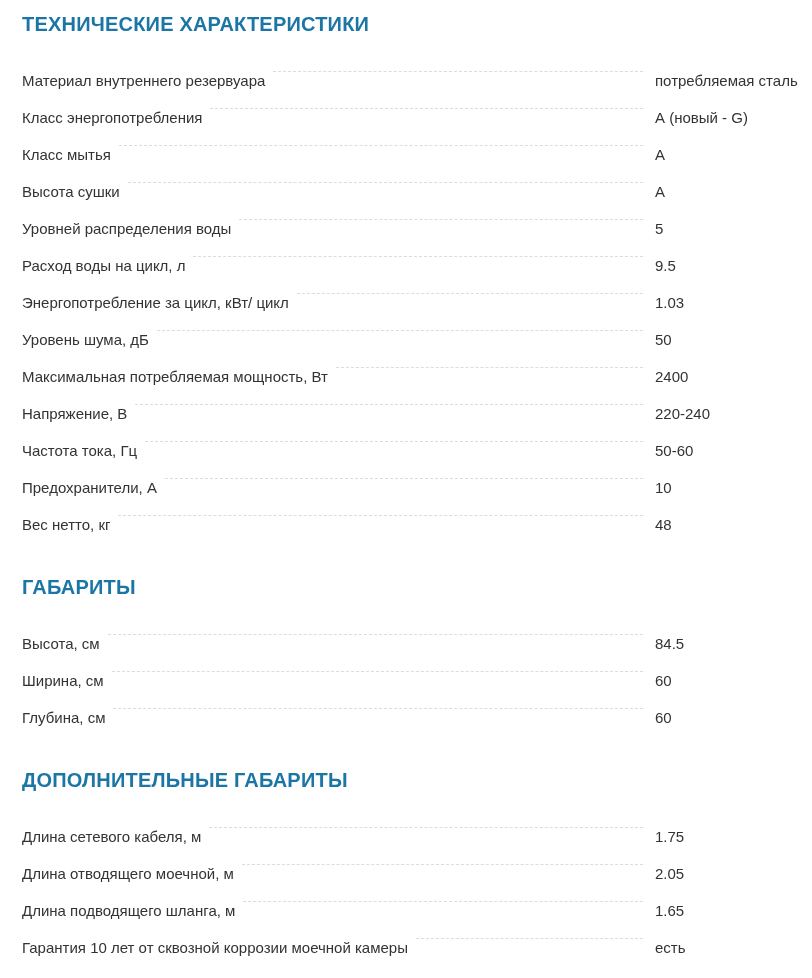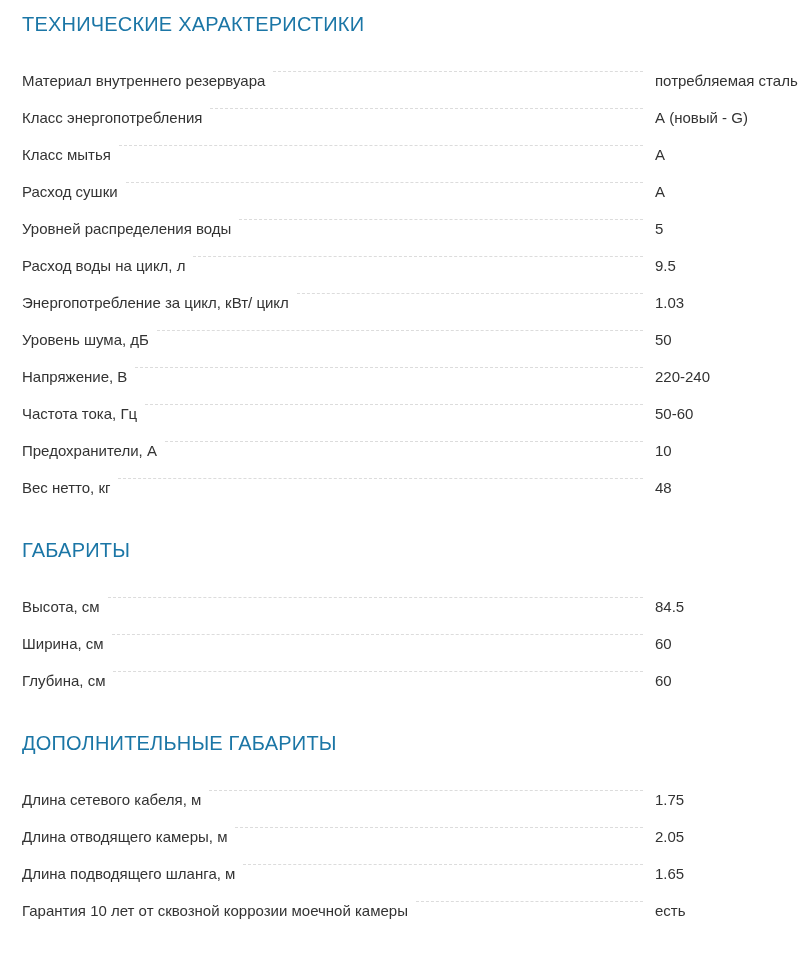--- a/index.html
+++ b/index.html
@@ -11,21 +11,21 @@
   body {
     min-height: 978px;
     padding: 12px 0 14px 22px;
     color: #333333;
   }
   .section { margin-top: 32px; }
   .section:first-child { margin-top: 0; }
   .section-title {
     font-size: 20px;
     line-height: 24px;
-    font-weight: 400;
+    font-weight: 700;
     color: #1b76a6;
     letter-spacing: 0.2px;
     margin-bottom: 26px;
   }
   .spec-row {
     display: flex;
     align-items: flex-start;
     padding: 9px 0;
     font-size: 15px;
     line-height: 19px;
@@ -67,21 +67,21 @@
     <span class="spec-value">А (новый - G)</span>
   </div>
 
   <div class="spec-row">
     <span class="spec-label">Класс мытья</span>
     <span class="spec-leader"></span>
     <span class="spec-value">А</span>
   </div>
 
   <div class="spec-row">
-    <span class="spec-label">Расход сушки</span>
+    <span class="spec-label">Высота сушки</span>
     <span class="spec-leader"></span>
     <span class="spec-value">А</span>
   </div>
 
   <div class="spec-row">
     <span class="spec-label">Уровней распределения воды</span>
     <span class="spec-leader"></span>
     <span class="spec-value">5</span>
   </div>
 
@@ -96,20 +96,25 @@
     <span class="spec-leader"></span>
     <span class="spec-value">1.03</span>
   </div>
 
   <div class="spec-row">
     <span class="spec-label">Уровень шума, дБ</span>
     <span class="spec-leader"></span>
     <span class="spec-value">50</span>
   </div>
 
+  <div class="spec-row">
+    <span class="spec-label">Максимальная потребляемая мощность, Вт</span>
+    <span class="spec-leader"></span>
+    <span class="spec-value">2400</span>
+  </div>
 
   <div class="spec-row">
     <span class="spec-label">Напряжение, В</span>
     <span class="spec-leader"></span>
     <span class="spec-value">220-240</span>
   </div>
 
   <div class="spec-row">
     <span class="spec-label">Частота тока, Гц</span>
     <span class="spec-leader"></span>
@@ -156,21 +161,21 @@
   <section class="section">
     <h2 class="section-title">ДОПОЛНИТЕЛЬНЫЕ ГАБАРИТЫ</h2>
     <div class="section-rows">
   <div class="spec-row">
     <span class="spec-label">Длина сетевого кабеля, м</span>
     <span class="spec-leader"></span>
     <span class="spec-value">1.75</span>
   </div>
 
   <div class="spec-row">
-    <span class="spec-label">Длина отводящего камеры, м</span>
+    <span class="spec-label">Длина отводящего моечной, м</span>
     <span class="spec-leader"></span>
     <span class="spec-value">2.05</span>
   </div>
 
   <div class="spec-row">
     <span class="spec-label">Длина подводящего шланга, м</span>
     <span class="spec-leader"></span>
     <span class="spec-value">1.65</span>
   </div>
 

